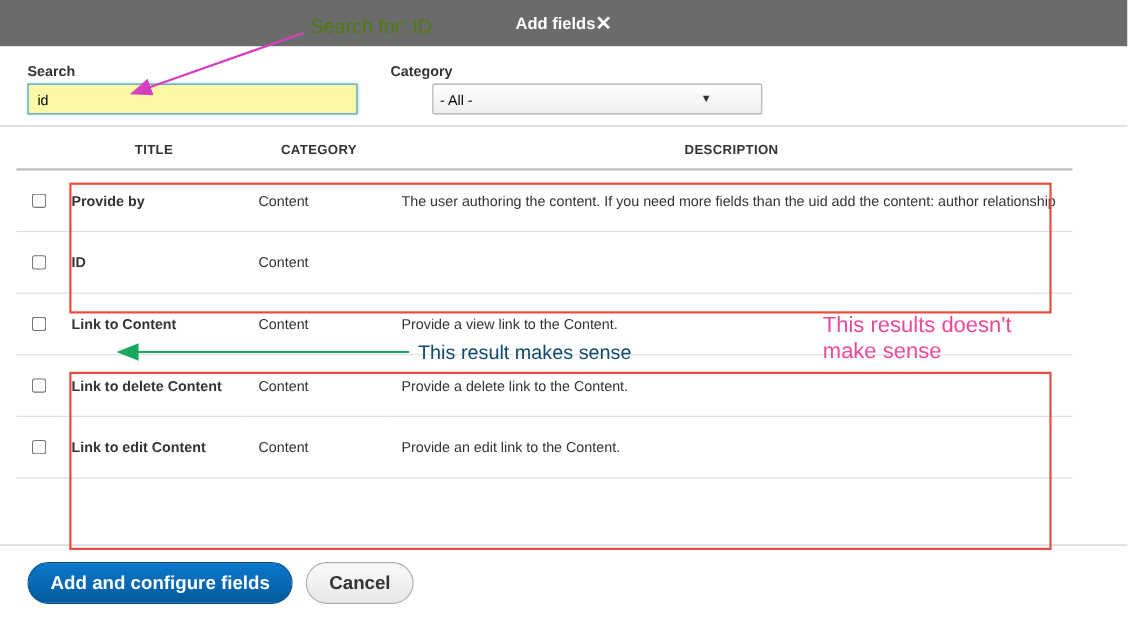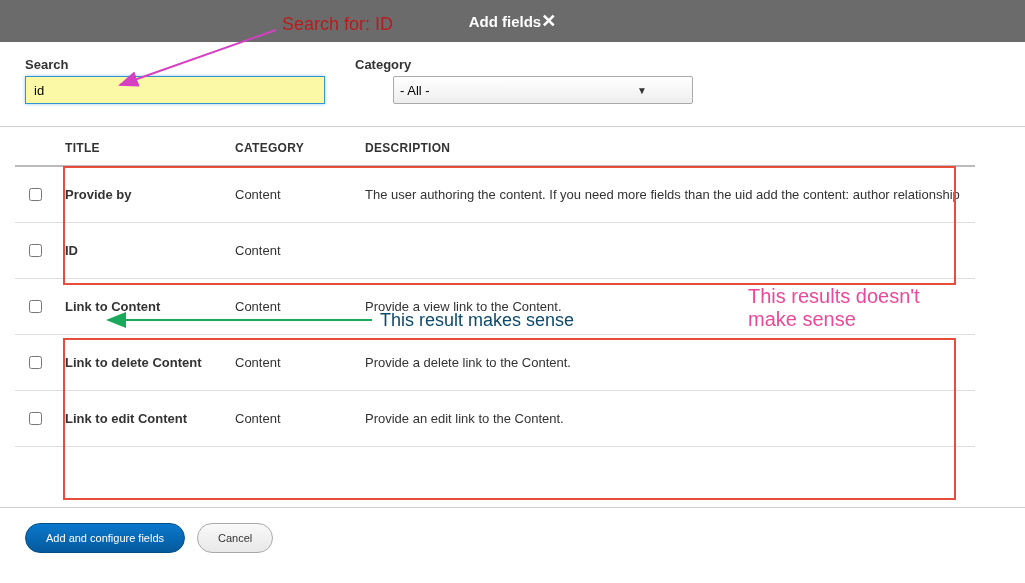--- a/index.html
+++ b/index.html
@@ -27,21 +27,21 @@
       font-weight: bold;
       font-size: 15px;
     }
     .close-x {
       color: #fff;
       font-size: 18px;
       font-weight: bold;
       cursor: pointer;
     }
     .filters {
-      padding: 15px 25px 22px;
+      padding: 15px 25px 10px;
       border-bottom: 1px solid #ccc;
       display: flex;
       gap: 30px;
     }
     .filter-group {
       display: flex;
       flex-direction: column;
       gap: 4px;
     }
     .filter-label {
@@ -84,21 +84,21 @@
       position: relative;
       height: 380px;
       overflow-y: scroll;
       padding: 0 15px;
     }
     table {
       width: 960px;
       border-collapse: collapse;
     }
     thead th {
-      text-align: left;
+      text-align: center;
       font-weight: bold;
       font-size: 12px;
       color: #333;
       border-bottom: 2px solid #bbb;
       padding: 14px 10px 10px;
       letter-spacing: 0.3px;
     }
     tbody td {
       padding: 18px 10px;
       border-bottom: 1px solid #ddd;
@@ -112,38 +112,38 @@
     .col-desc { }
     .actions {
       border-top: 1px solid #ccc;
       padding: 15px 25px;
       display: flex;
       gap: 12px;
     }
     .btn {
       border-radius: 20px;
       padding: 8px 20px;
-      font-size: 11px;
+      font-size: 17px;
       cursor: pointer;
       border: 1px solid transparent;
-      font-weight: normal;
+      font-weight: bold;
     }
     .btn-primary {
       background: linear-gradient(#0a78cd, #055a9c);
       border-color: #044f88;
       color: #fff;
     }
     .btn-secondary {
       background: linear-gradient(#f9f9f9, #e8e8e8);
       border-color: #aaa;
       color: #333;
     }
     
     .anno { position: absolute; pointer-events: none; z-index: 100; }
-    .anno-magenta { color: #b91c1c; font-family: sans-serif; font-size: 18px; }
+    .anno-magenta { color: #4d7c0f; font-family: sans-serif; font-size: 18px; }
     .anno-green { color: #0c4a6e; font-family: sans-serif; font-size: 18px; }
     .anno-red-text { color: #ec4899; font-family: sans-serif; font-size: 20px; }
     .red-box { position: absolute; border: 2px solid #e74c3c; pointer-events: none; z-index: 90; }
     svg.anno-svg { position: absolute; top: 0; left: 0; pointer-events: none; z-index: 95; }
   </style>
 </head>
 <body>
 
 <div class="dialog-title-bar">
   <span class="dialog-title">Add fields</span>

